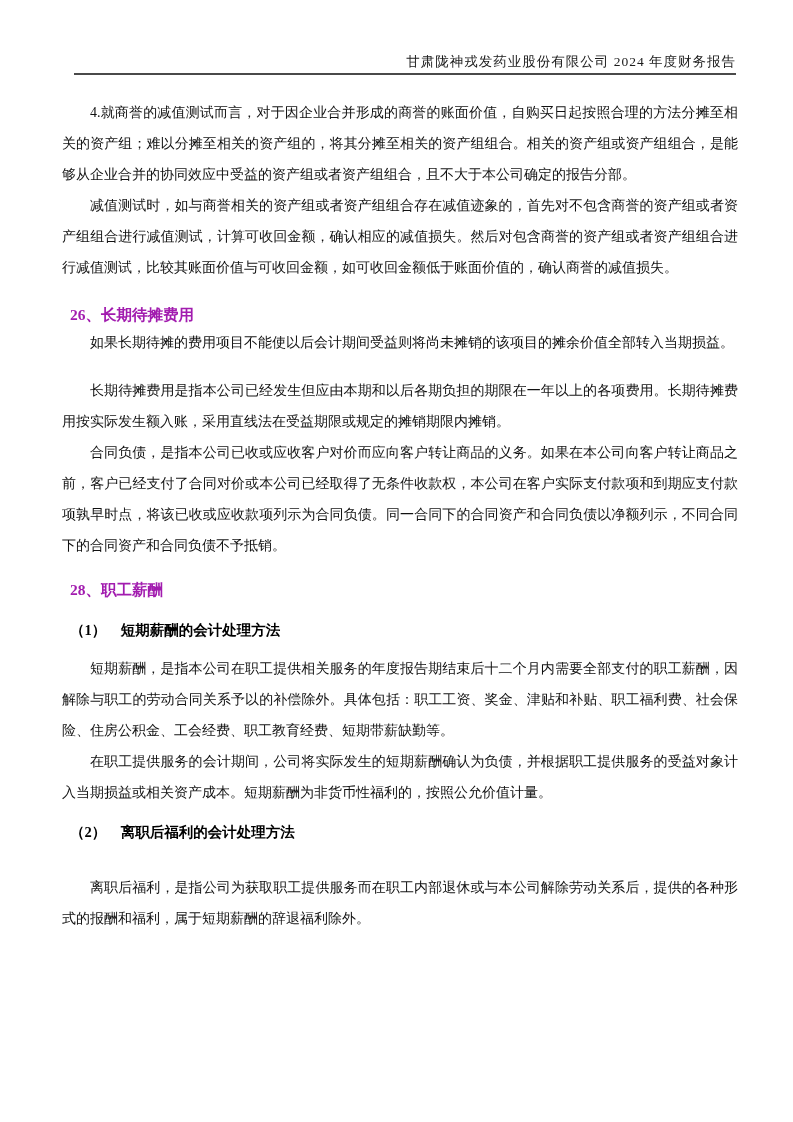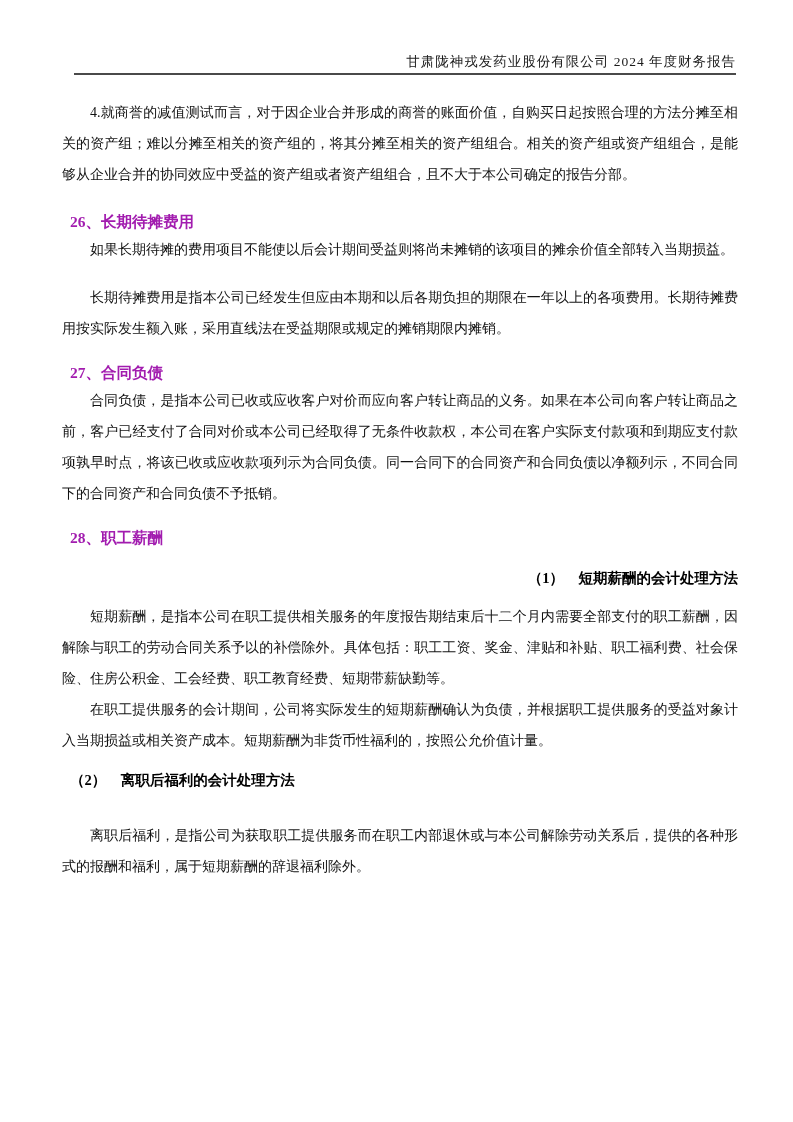--- a/index.html
+++ b/index.html
@@ -61,21 +61,21 @@
     font-size: 14.5px;
     font-weight: bold;
     line-height: 24px;
     color: #000000;
   }
   .mt-h26   { margin-top: 20px; }
   .mt-p26a  { margin-top: 17px; }
   .mt-h27   { margin-top: 17px; }
   .mt-p27   { }
   .mt-h28   { margin-top: 17px; }
-  .mt-h28s1 { margin-top: 16px; text-align: right; }
+  .mt-h28s1 { margin-top: 16px; }
   .mt-p28a  { margin-top: 11px; }
   .mt-h28s2 { margin-top: 12px; }
   .mt-p28c  { margin-top: 28px; }
   .page-number {
     position: absolute;
     top: 1039px;
     right: 71px;
     font-size: 13px;
     color: #333333;
   }
@@ -86,28 +86,28 @@
 <div class="page">
 
   <div class="header-title">甘肃陇神戎发药业股份有限公司 2024 年度财务报告</div>
 
   <div class="header-rule"></div>
 
   <div class="content">
 
     <p class="para">4.就商誉的减值测试而言，对于因企业合并形成的商誉的账面价值，自购买日起按照合理的方法分摊至相关的资产组；难以分摊至相关的资产组的，将其分摊至相关的资产组组合。相关的资产组或资产组组合，是能够从企业合并的协同效应中受益的资产组或者资产组组合，且不大于本公司确定的报告分部。</p>
 
+    <p class="para">减值测试时，如与商誉相关的资产组或者资产组组合存在减值迹象的，首先对不包含商誉的资产组或者资产组组合进行减值测试，计算可收回金额，确认相应的减值损失。然后对包含商誉的资产组或者资产组组合进行减值测试，比较其账面价值与可收回金额，如可收回金额低于账面价值的，确认商誉的减值损失。</p>
 
     <h2 class="h-num mt-h26">26、长期待摊费用</h2>
 
     <p class="para">如果长期待摊的费用项目不能使以后会计期间受益则将尚未摊销的该项目的摊余价值全部转入当期损益。</p>
 
     <p class="para mt-p26a">长期待摊费用是指本公司已经发生但应由本期和以后各期负担的期限在一年以上的各项费用。长期待摊费用按实际发生额入账，采用直线法在受益期限或规定的摊销期限内摊销。</p>
 
-    <h2 class="h-num mt-h27">27、合同负债</h2>
 
     <p class="para mt-p27">合同负债，是指本公司已收或应收客户对价而应向客户转让商品的义务。如果在本公司向客户转让商品之前，客户已经支付了合同对价或本公司已经取得了无条件收款权，本公司在客户实际支付款项和到期应支付款项孰早时点，将该已收或应收款项列示为合同负债。同一合同下的合同资产和合同负债以净额列示，不同合同下的合同资产和合同负债不予抵销。</p>
 
     <h2 class="h-num mt-h28">28、职工薪酬</h2>
 
     <h3 class="h-sub mt-h28s1">（1）　短期薪酬的会计处理方法</h3>
 
     <p class="para mt-p28a">短期薪酬，是指本公司在职工提供相关服务的年度报告期结束后十二个月内需要全部支付的职工薪酬，因解除与职工的劳动合同关系予以的补偿除外。具体包括：职工工资、奖金、津贴和补贴、职工福利费、社会保险、住房公积金、工会经费、职工教育经费、短期带薪缺勤等。</p>
 
     <p class="para">在职工提供服务的会计期间，公司将实际发生的短期薪酬确认为负债，并根据职工提供服务的受益对象计入当期损益或相关资产成本。短期薪酬为非货币性福利的，按照公允价值计量。</p>

